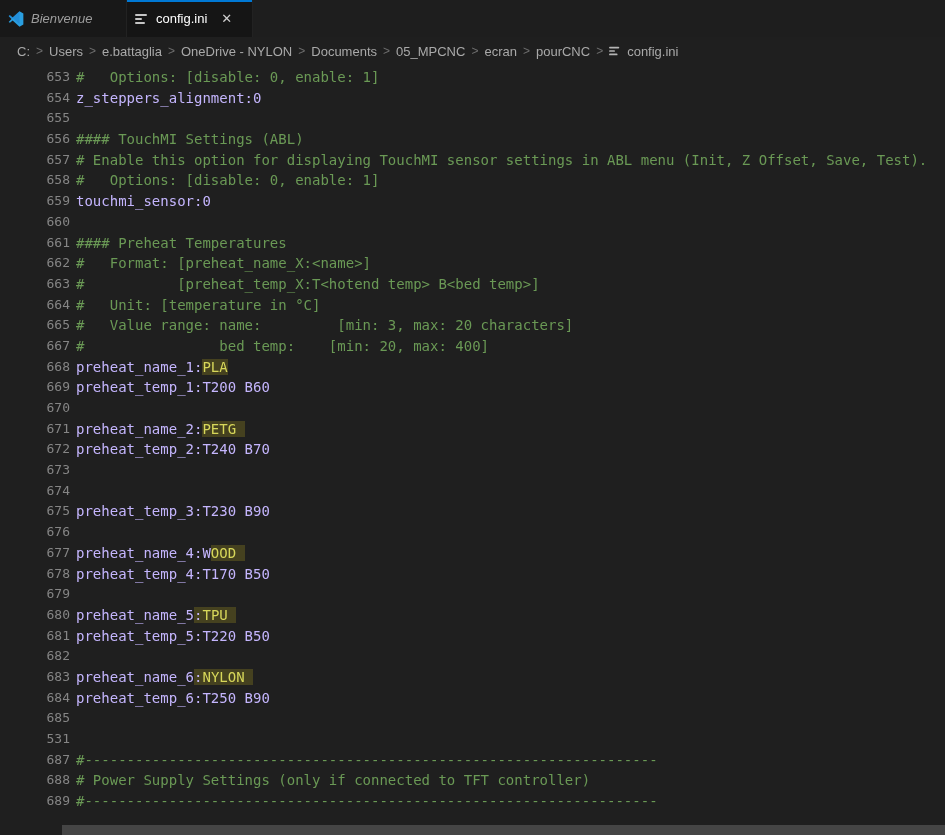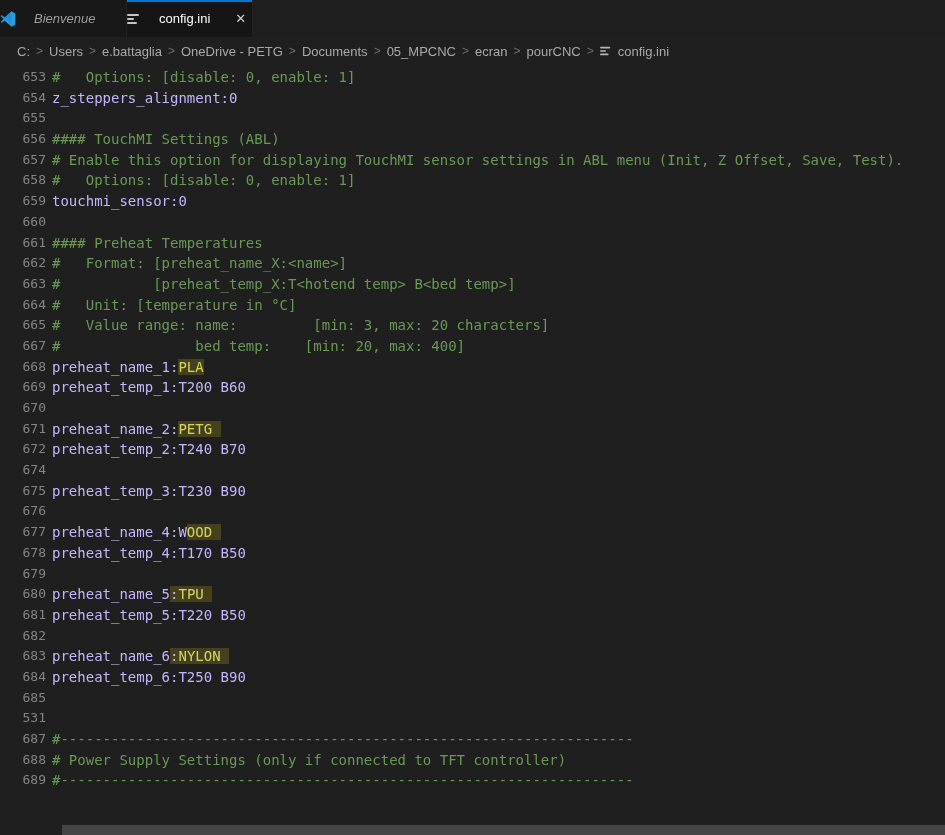--- a/index.html
+++ b/index.html
@@ -1,21 +1,21 @@
 <!DOCTYPE html>
 <html><head>
 <meta charset="utf-8">
 <style>
   * { margin:0; padding:0; box-sizing:border-box; }
   html,body { width:945px; height:835px; overflow:hidden; background:#1f1f1f;
               font-family:"Liberation Sans", sans-serif; }
 
   
   .tabbar { height:37px; background:#1e1e1e; display:flex; align-items:stretch; }
-  .tab { display:flex; align-items:center; gap:18px; padding:0 0; cursor:pointer;
+  .tab { display:flex; align-items:center; gap:7px; padding:0 8px; cursor:pointer;
          position:relative; border-right:1px solid #222; }
   .tab.inactive { background:#181818; width:127px; }
   .tab.inactive .tab-label { color:#9d9d9d; font-style:italic; font-size:13px; }
   .tab.active { background:#151515; width:126px; }
   .tab.active::before { content:""; position:absolute; top:0; left:0; right:0; height:2px;
                         background:#0078d4; }
   .tab.active .tab-label { color:#ffffff; font-size:13px; }
   .tab-close { color:#cfcfcf; font-size:13px; margin-left:4px; padding:1px 3px; border-radius:4px; }
   .tabbar-rest { flex:1; background:#1e1e1e; }
 
@@ -33,21 +33,21 @@
   
   .breadcrumb { height:28px; background:#1f1f1f; display:flex; align-items:center;
                 padding-left:15px; font-size:13px; color:#a9a9a9; white-space:nowrap; }
   .bc-item { padding:0 2px; cursor:pointer; }
   .bc-sep { color:#6e6e6e; margin:0 4px; font-size:12px; }
   .bc-ini { transform:scale(0.85); margin:0 3px 0 1px; }
   .bc-ini i { background:#b5b5b5; }
 
   
   .editor { position:relative; height:770px; background:#1f1f1f; overflow:hidden;
-            font-family:"DejaVu Sans Mono", monospace; font-size:14px; padding-top:2px; }
+            font-family:"DejaVu Sans Mono", monospace; font-size:14px; padding-top:2px;padding-left:24px; }
   .line { display:flex; height:20.7px; line-height:20.7px; white-space:pre; }
   .ln { width:46px; text-align:right; color:#858585; font-size:13px; flex:0 0 46px;
         user-select:none; }
   .code { margin-left:6px; color:#cccccc; }
   .tok-c { color:#6a9955; }
   .tok-p { color:#c4b5fd; }
   .tok-y { color:#d7d75a; }
   .hl { background:#45411f; }
 
   
@@ -80,21 +80,21 @@
   <div class="tabbar-rest"></div>
 </div>
 
 <div class="breadcrumb">
     <span class="bc-item">C:</span>
     <span class="bc-sep">&gt;</span>
     <span class="bc-item">Users</span>
     <span class="bc-sep">&gt;</span>
     <span class="bc-item">e.battaglia</span>
     <span class="bc-sep">&gt;</span>
-    <span class="bc-item">OneDrive - PETG</span>
+    <span class="bc-item">OneDrive - NYLON</span>
     <span class="bc-sep">&gt;</span>
     <span class="bc-item">Documents</span>
     <span class="bc-sep">&gt;</span>
     <span class="bc-item">05_MPCNC</span>
     <span class="bc-sep">&gt;</span>
     <span class="bc-item">ecran</span>
     <span class="bc-sep">&gt;</span>
     <span class="bc-item">pourCNC</span>
     <span class="bc-sep">&gt;</span>
     <span class="ini-icon bc-ini">
@@ -119,20 +119,21 @@
       <div class="line"><span class="ln">662</span><span class="code"><span class="tok-c">#   Format: [preheat_name_X:&lt;name&gt;]</span></span></div>
       <div class="line"><span class="ln">663</span><span class="code"><span class="tok-c">#           [preheat_temp_X:T&lt;hotend temp&gt; B&lt;bed temp&gt;]</span></span></div>
       <div class="line"><span class="ln">664</span><span class="code"><span class="tok-c">#   Unit: [temperature in °C]</span></span></div>
       <div class="line"><span class="ln">665</span><span class="code"><span class="tok-c">#   Value range: name:         [min: 3, max: 20 characters]</span></span></div>
       <div class="line"><span class="ln">667</span><span class="code"><span class="tok-c">#                bed temp:    [min: 20, max: 400]</span></span></div>
       <div class="line"><span class="ln">668</span><span class="code"><span class="tok-p">preheat_name_1:</span><span class="tok-y hl">PLA</span></span></div>
       <div class="line"><span class="ln">669</span><span class="code"><span class="tok-p">preheat_temp_1:T200 B60</span></span></div>
       <div class="line"><span class="ln">670</span><span class="code"></span></div>
       <div class="line"><span class="ln">671</span><span class="code"><span class="tok-p">preheat_name_2:</span><span class="tok-y hl">PETG </span></span></div>
       <div class="line"><span class="ln">672</span><span class="code"><span class="tok-p">preheat_temp_2:T240 B70</span></span></div>
+      <div class="line"><span class="ln">673</span><span class="code"></span></div>
       <div class="line"><span class="ln">674</span></div>
       <div class="line"><span class="ln">675</span><span class="code"><span class="tok-p">preheat_temp_3:T230 B90</span></span></div>
       <div class="line"><span class="ln">676</span><span class="code"></span></div>
       <div class="line"><span class="ln">677</span><span class="code"><span class="tok-p">preheat_name_4:W</span><span class="tok-y hl">OOD </span></span></div>
       <div class="line"><span class="ln">678</span><span class="code"><span class="tok-p">preheat_temp_4:T170 B50</span></span></div>
       <div class="line"><span class="ln">679</span><span class="code"></span></div>
       <div class="line"><span class="ln">680</span><span class="code"><span class="tok-p">preheat_name_5</span><span class="tok-p hl">:</span><span class="tok-y hl">TPU </span></span></div>
       <div class="line"><span class="ln">681</span><span class="code"><span class="tok-p">preheat_temp_5:T220 B50</span></span></div>
       <div class="line"><span class="ln">682</span><span class="code"></span></div>
       <div class="line"><span class="ln">683</span><span class="code"><span class="tok-p">preheat_name_6</span><span class="tok-p hl">:</span><span class="tok-y hl">NYLON </span></span></div>

